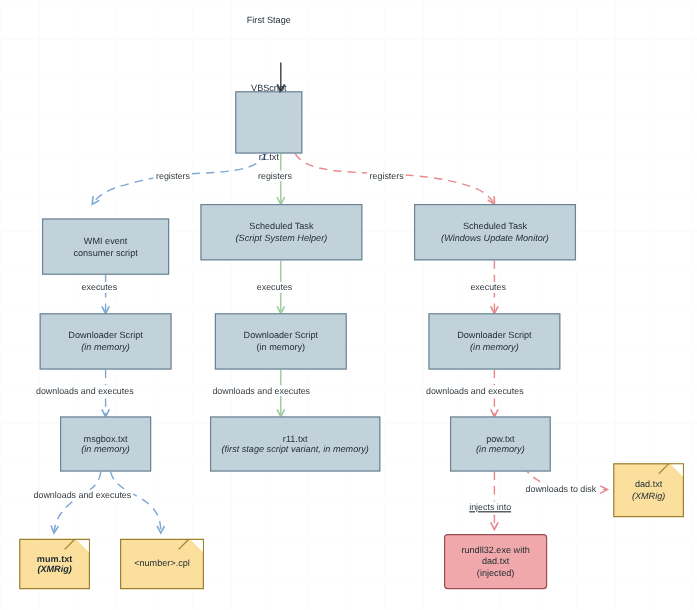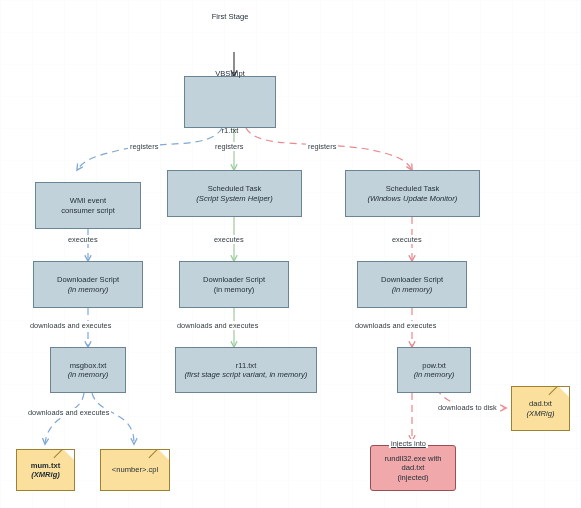--- a/index.html
+++ b/index.html
@@ -115,21 +115,21 @@
     <path d="M84,393 C82,408 70,410 58,420 C50,427 46,434 45,444" fill="none" stroke="#7fa8d4" stroke-width="1.2" stroke-dasharray="7,5" marker-end="url(#ahB)"></path>
 
     <path d="M92,393 C96,408 112,410 124,420 C132,427 134,434 134,444" fill="none" stroke="#7fa8d4" stroke-width="1.2" stroke-dasharray="7,5" marker-end="url(#ahB)"></path>
 
     <path d="M436,389 C444,399 452,404 466,406 C484,408 496,408 506,408" fill="none" stroke="#e8898d" stroke-width="1.2" stroke-dasharray="7,5" marker-end="url(#ahR)"></path>
 
     <path d="M412,393 L412,441" fill="none" stroke="#e8898d" stroke-width="1.2" stroke-dasharray="7,5" marker-end="url(#ahR)"></path>
   </svg>
 
 
-  <div class="node proc" style="left:184px;top:76px;width:92px;height:52px;gap:48px;">
+  <div class="node proc" style="left:196px;top:76px;width:56px;height:52px;gap:48px;">
     <span class="ln">First Stage</span>
     <span class="ln">VBScript</span>
     <span class="ln">r1.txt</span>
     <span class="ln it">(in memory)</span>
   </div>
 
   <div class="node proc" style="left:35px;top:170px;width:106px;height:47px;margin-top:12px;">
     <span class="ln">WMI event</span>
     <span class="ln">consumer script</span>
   </div>
@@ -162,21 +162,21 @@
   <div class="node proc" style="left:50px;top:347px;width:76px;height:46px;">
     <span class="ln">msgbox.txt</span>
     <span class="ln it">(in memory)</span>
   </div>
 
   <div class="node proc" style="left:175px;top:347px;width:142px;height:46px;padding:0 4px;">
     <span class="ln">r11.txt</span>
     <span class="ln wrap it">(first stage script variant, in memory)</span>
   </div>
 
-  <div class="node proc" style="left:397px;top:347px;width:74px;height:46px;">
+  <div class="node proc" style="left:375px;top:347px;width:84px;height:46px;">
     <span class="ln">pow.txt</span>
     <span class="ln it">(in memory)</span>
   </div>
 
   <div class="node note" style="left:511px;top:386px;width:59px;height:45px;">
     <span class="fold"></span>
     <span class="foldline"></span>
     <span class="ln">dad.txt</span>
     <span class="ln it">(XMRig)</span>
   </div>
@@ -208,15 +208,15 @@
   <span class="elabel" style="left:212px;top:235px;">executes</span>
   <span class="elabel" style="left:390px;top:235px;">executes</span>
 
   <span class="elabel" style="left:28px;top:321px;">downloads and executes</span>
   <span class="elabel" style="left:175px;top:321px;">downloads and executes</span>
   <span class="elabel" style="left:353px;top:321px;">downloads and executes</span>
 
   <span class="elabel" style="left:26px;top:408px;">downloads and executes</span>
 
   <span class="elabel" style="left:436px;top:403px;">downloads to disk</span>
-  <span class="elabel" style="left:389px;top:439px;text-decoration:underline;">injects into</span>
+  <span class="elabel" style="left:389px;top:418px;text-decoration:underline;">injects into</span>
 
 </div>
 
 </body></html>

